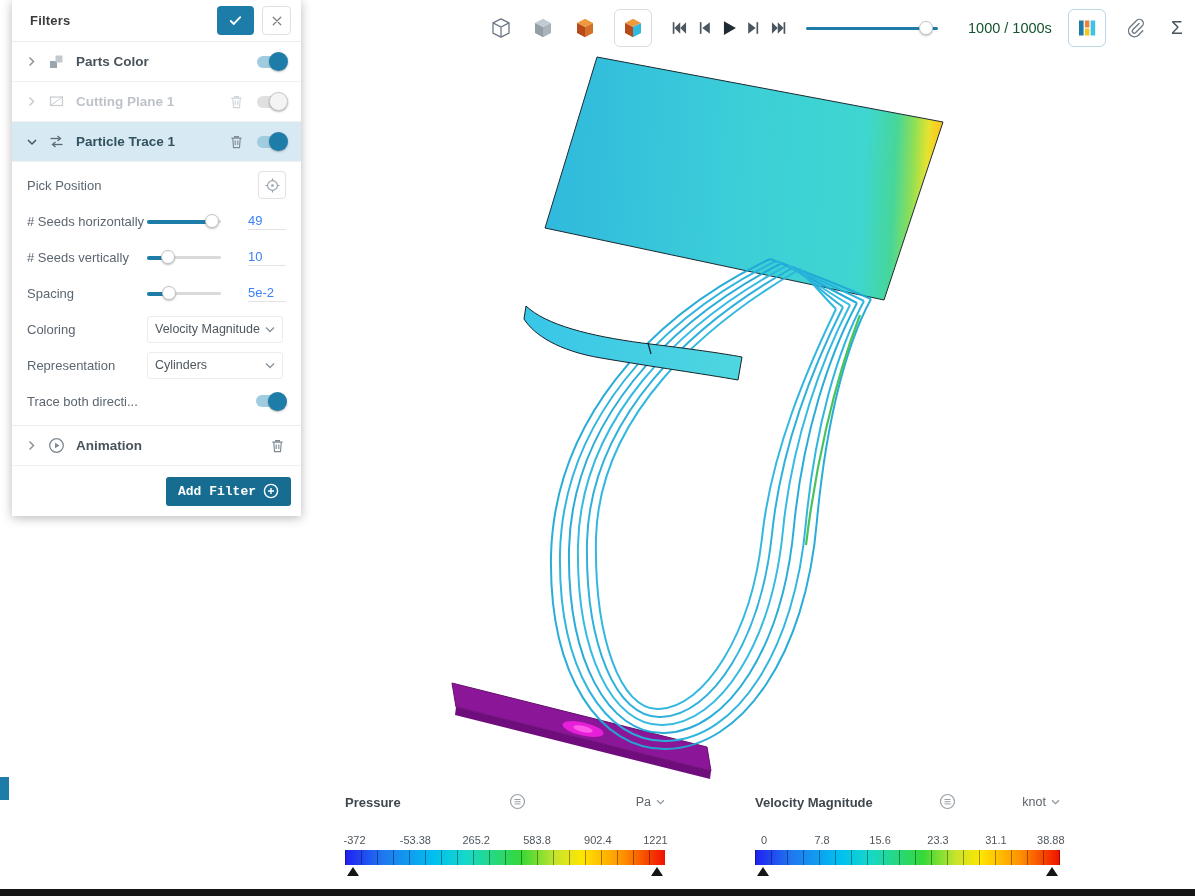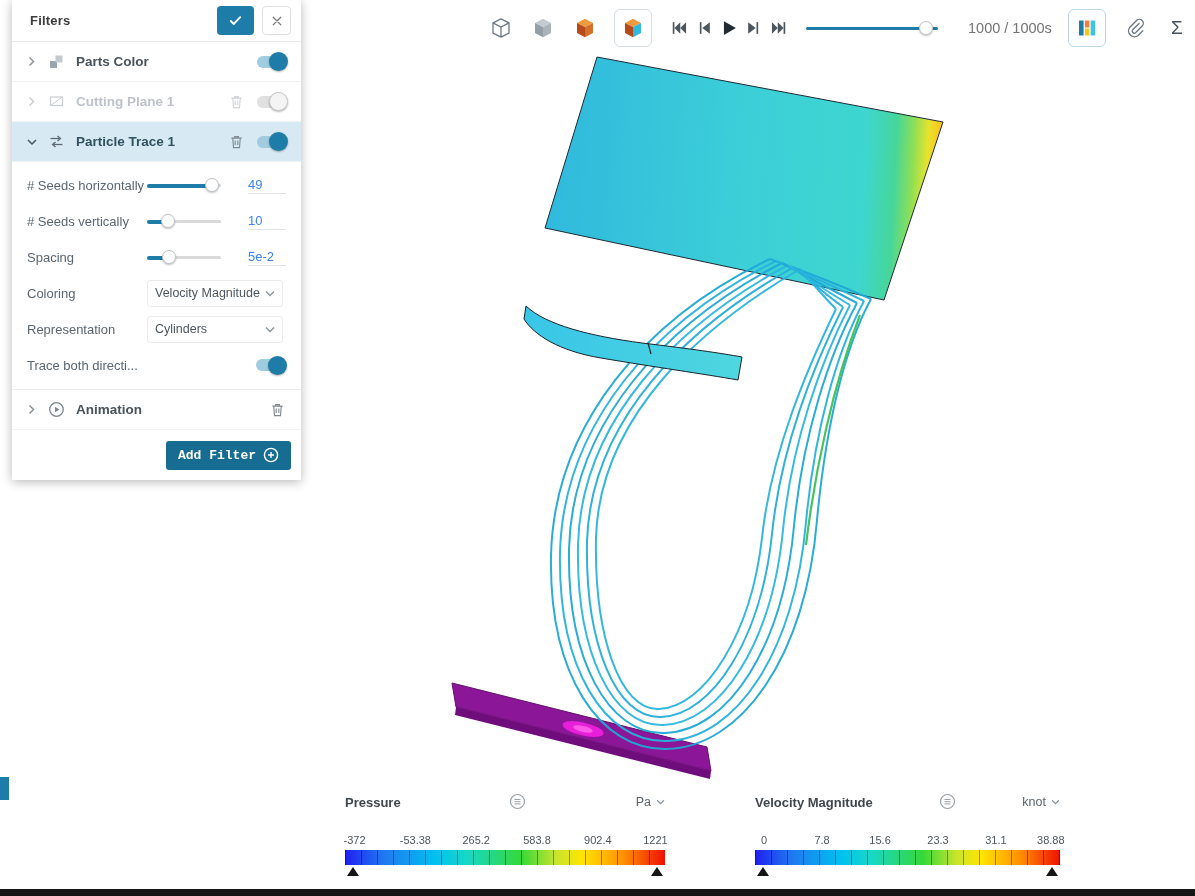--- a/index.html
+++ b/index.html
@@ -13,21 +13,21 @@
   
   .toolbar{position:absolute;left:488px;top:7px;height:42px;display:flex;align-items:center;gap:16px;z-index:5}
   .tb-btn{background:none;border:none;padding:0;width:26px;height:26px;display:flex;align-items:center;justify-content:center;cursor:pointer}
   .tb-btn.boxed{width:38px;height:38px;border:1px solid #d9dee2;border-radius:6px;background:#fff}
   .tb-btn.boxed.blue{border-color:#bcd7e6}
   .playback{display:flex;align-items:center;gap:3px}
   .playback button{background:none;border:none;width:22px;height:22px;display:flex;align-items:center;justify-content:center;padding:0;cursor:pointer}
   .timeline{position:relative;width:132px;height:14px;cursor:pointer}
   .tl-track{position:absolute;top:6px;left:0;right:0;height:3px;background:var(--accent,#1d7da8);border-radius:2px}
   .tl-handle{position:absolute;top:0;left:calc(91% - 7px);width:14px;height:14px;background:#fff;border:1px solid #c2c7cb;border-radius:50%;box-shadow:0 1px 2px rgba(0,0,0,.25)}
-  .time{font-size:14.5px;color:#737373;white-space:nowrap;margin-left:14px}
+  .time{font-size:14.5px;color:#14532d;white-space:nowrap;margin-left:14px}
   .sigma span{font-size:19px;color:#4a545c}
 
   
   .panel{position:absolute;left:12px;top:0;width:289px;background:#fff;box-shadow:0 2px 10px rgba(0,0,0,.28);z-index:10}
   .panel-header{display:flex;align-items:center;height:42px;padding:0 10px 0 18px;border-bottom:1px solid #ececec;gap:8px}
   .panel-title{flex:1;font-size:13px;font-weight:700;color:#3c3c3c;letter-spacing:.2px}
   .btn-check{width:37px;height:29px;border:none;border-radius:4px;background:var(--accent,#1d7da8);display:flex;align-items:center;justify-content:center;cursor:pointer}
   .btn-close{width:29px;height:29px;border:1px solid #e0e0e0;border-radius:4px;background:#fff;display:flex;align-items:center;justify-content:center;cursor:pointer}
   .filter-row{display:flex;align-items:center;height:40px;padding:0 14px;border-bottom:1px solid #f1f1f1;gap:9px;cursor:pointer}
   .chev{width:13px;display:flex;flex:none}
@@ -287,20 +287,30 @@
         <svg width="15" height="16" viewBox="0 0 16 17">
             <path fill="none" stroke="#7f8990" stroke-width="1.2" d="M2.5 4.3h11M6 4.3V2.8h4v1.5M4 4.3l.8 10.2h6.4l.8-10.2M6.6 6.8v5M9.4 6.8v5"></path>
           </svg>
       </button>
       <span class="toggle">
           <span class="knob"></span>
         </span>
     </div>
 
     <div class="settings">
+      <div class="setting-row">
+        <span class="setting-label">Pick Position</span>
+        <button class="icon-btn">
+          <svg width="17" height="17" viewBox="0 0 18 18">
+              <circle cx="9" cy="9" r="5.2" fill="none" stroke="#97a1a9" stroke-width="1.2"></circle>
+              <circle cx="9" cy="9" r="1.4" fill="#97a1a9"></circle>
+              <path d="M9 1.5v2.6M9 13.9v2.6M1.5 9h2.6M13.9 9h2.6" stroke="#97a1a9" stroke-width="1.2"></path>
+            </svg>
+        </button>
+      </div>
 
       <div class="setting-row">
         <span class="setting-label"># Seeds horizontally</span>
         <span class="slider">
           <span class="sl-track"></span>
             <span class="sl-fill" style="width:88%"></span>
             <span class="sl-handle" style="left:calc(88% - 7px)"></span>
         </span>
         <span class="setting-value">49</span>
       </div>

